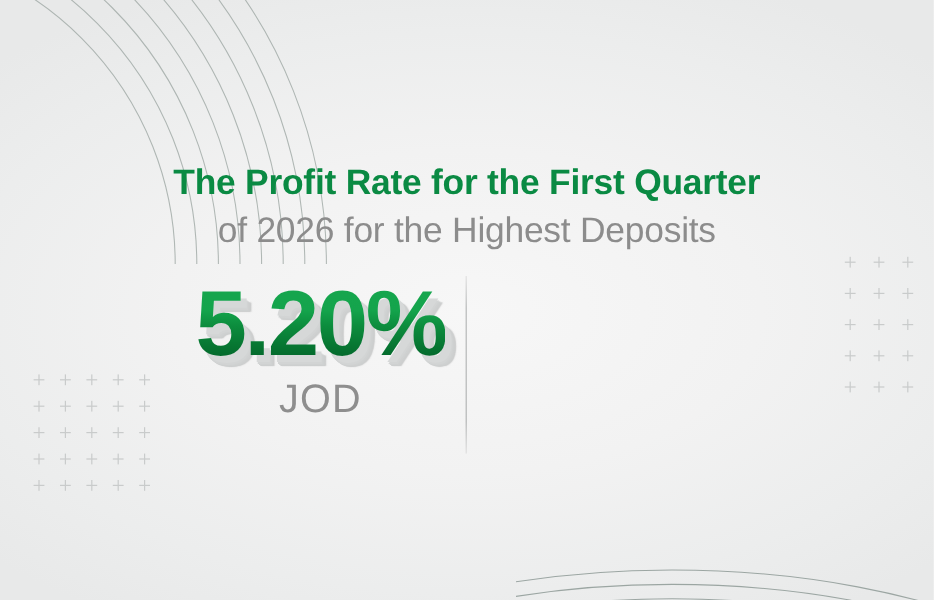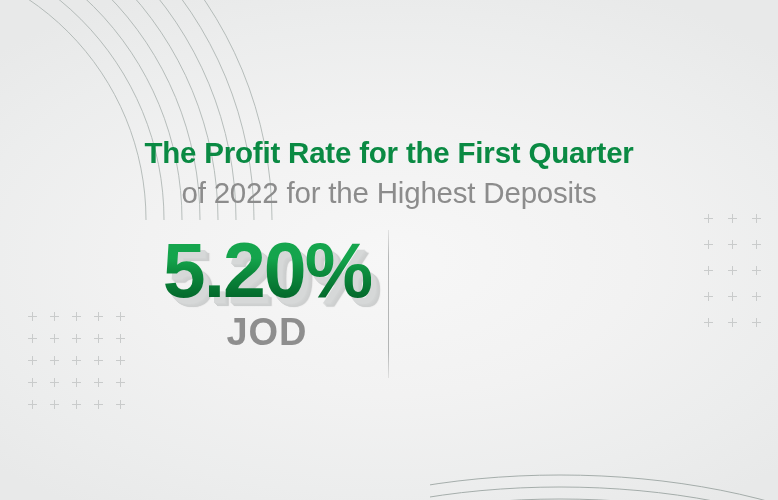--- a/index.html
+++ b/index.html
@@ -137,22 +137,22 @@
         #035b25 100%);
     -webkit-background-clip: text;
     background-clip: text;
     color: transparent;
     -webkit-text-fill-color: transparent;
     display: inline-block;
   }
 
   .rate-label {
     margin-top: -6px;
-    font-size: 38px;
-    font-weight: bold;
+    font-size: 33px;
+    font-weight: normal;
     color: #8e8e8e;
     letter-spacing: 1px;
     line-height: 40px;
   }
 
   #rate-divider {
     position: absolute;
     left: 388px;
     top: 230px;
     width: 1px;
@@ -234,21 +234,21 @@
     <span class="plus"></span>
       <span class="plus"></span>
       <span class="plus"></span>
     <span class="plus"></span>
       <span class="plus"></span>
       <span class="plus"></span>
   </div>
 
   <div id="headline-block">
     <div id="title-line1">The Profit Rate for the First Quarter</div>
-    <div id="title-line2">of 2022 for the Highest Deposits</div>
+    <div id="title-line2">of 2026 for the Highest Deposits</div>
   </div>
 
   <div id="rates-row">
 
     <div class="rate-col">
       <div class="rate-value">
         <span class="extrude">5.20%</span>
         <span class="face">5.20%</span>
       </div>
       <div class="rate-label">JOD</div>

